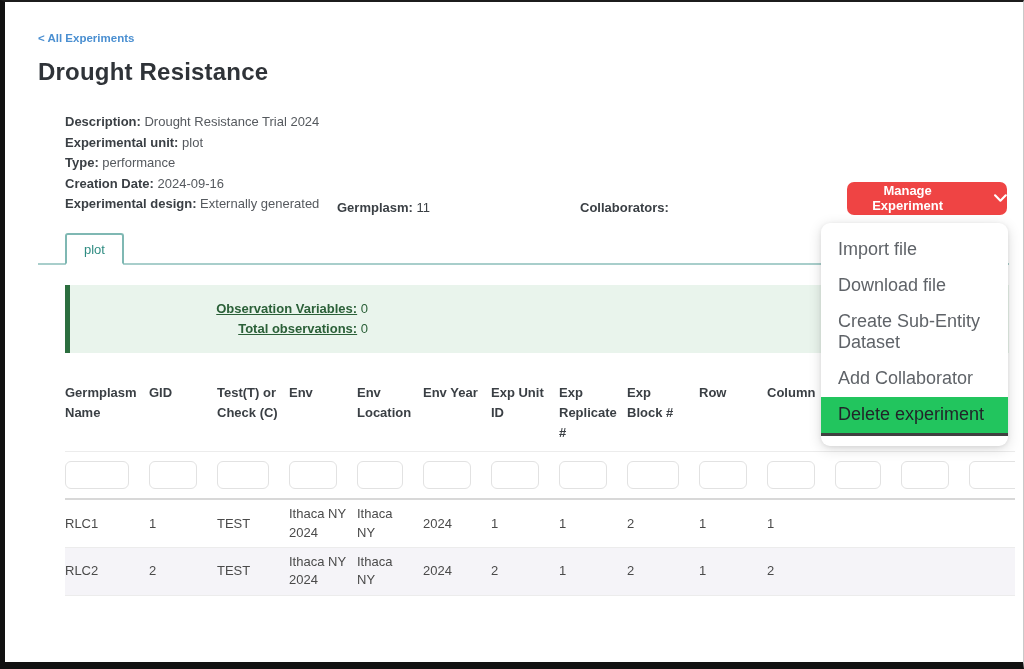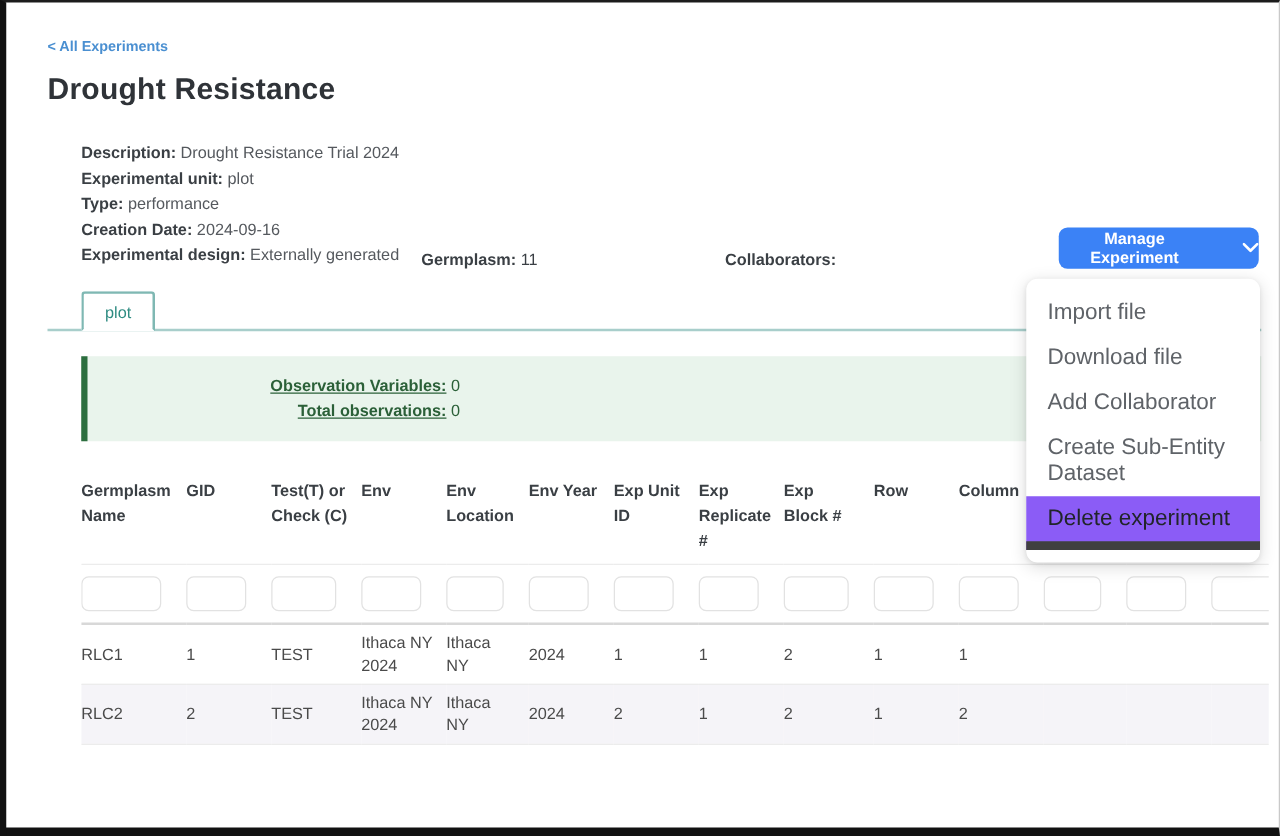--- a/index.html
+++ b/index.html
@@ -22,34 +22,34 @@
 
   
   .info-row { display:flex; align-items:flex-end; margin-top:26px; padding-left:27px; }
   .col-desc { width:272px; font-size:13px; line-height:20.5px; color:#55595e; }
   .col-desc .lbl, .kv .lbl { font-weight:bold; color:#3a3f44; }
   .col-germ { width:243px; font-size:13px; }
   .col-collab { flex:1; font-size:13px; }
   .btn-area { width:162px; position:relative; flex:none; }
 
   .manage-btn {
-    width:160px; height:33px; background:#3b82f6; color:#fff; border:none;
+    width:160px; height:33px; background:#ef4444; color:#fff; border:none;
     border-radius:7px; font-family:"Liberation Sans",sans-serif;
     font-size:13px; font-weight:bold; cursor:pointer;
     display:flex; align-items:center; justify-content:center; gap:26px;
   }
   .manage-btn svg { display:block; }
 
   .dropdown {
     position:absolute; top:41px; right:1px; width:187px; background:#fff;
     border-radius:9px; box-shadow:0 3px 14px rgba(0,0,0,.14), 0 1px 4px rgba(0,0,0,.08);
     padding:9px 0 10px 0; z-index:20;
   }
   .menu-item { font-size:18px; color:#5f6368; padding:7.5px 17px; cursor:pointer; }
-  .menu-item.highlight { background:#8b5cf6; color:#212529; border-bottom:7px solid #404040; }
+  .menu-item.highlight { background:#22c55e; color:#212529; border-bottom:3px solid #404040; }
 
   
   .tabbar { margin-top:18px; border-bottom:2px solid #a8cecb; padding-left:27px; }
   .tab {
     display:inline-block; background:#fff; color:#2f8c82; font-size:13px;
     padding:7px 17px 6px 17px; border:2px solid #7fb8b3; border-bottom:2px solid #ffffff;
     border-radius:3px 3px 0 0; margin-bottom:-2px; cursor:pointer;
   }
 
   
@@ -104,22 +104,22 @@
       <div class="btn-area">
         <button class="manage-btn">
           <span>Manage Experiment</span>
           <svg width="13" height="9" viewBox="0 0 12 8">
             <path d="M1 1l5 5 5-5" stroke="#ffffff" stroke-width="2" fill="none" stroke-linecap="round" stroke-linejoin="round"></path>
           </svg>
         </button>
         <div class="dropdown">
             <div class="menu-item">Import file</div>
             <div class="menu-item">Download file</div>
+            <div class="menu-item">Create Sub-Entity Dataset</div>
             <div class="menu-item">Add Collaborator</div>
-            <div class="menu-item">Create Sub-Entity Dataset</div>
             <div class="menu-item highlight">Delete experiment</div>
           </div>
       </div>
     </div>
 
     <div class="tabbar">
       <span class="tab">plot</span>
     </div>
 
     <div class="alert">

